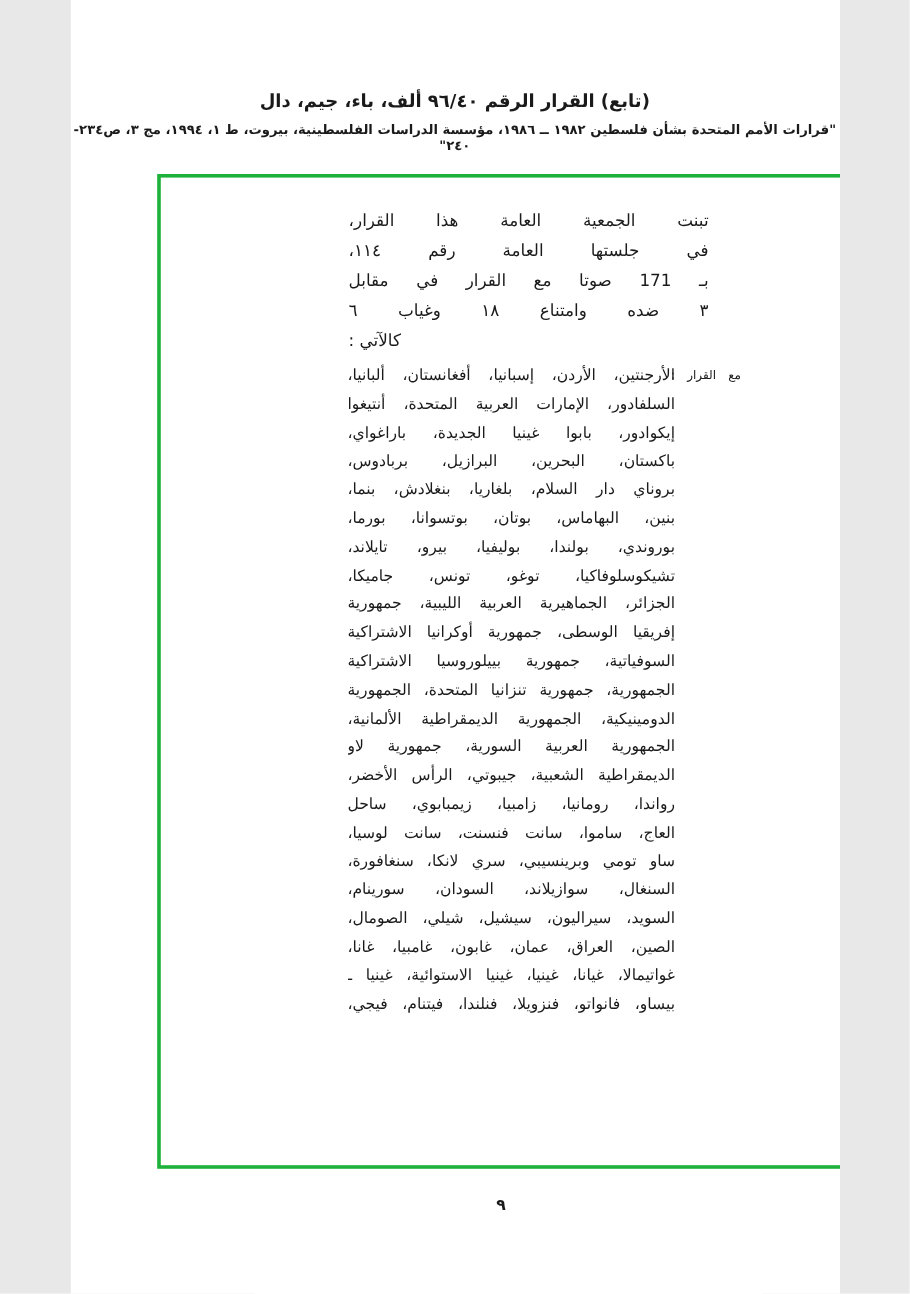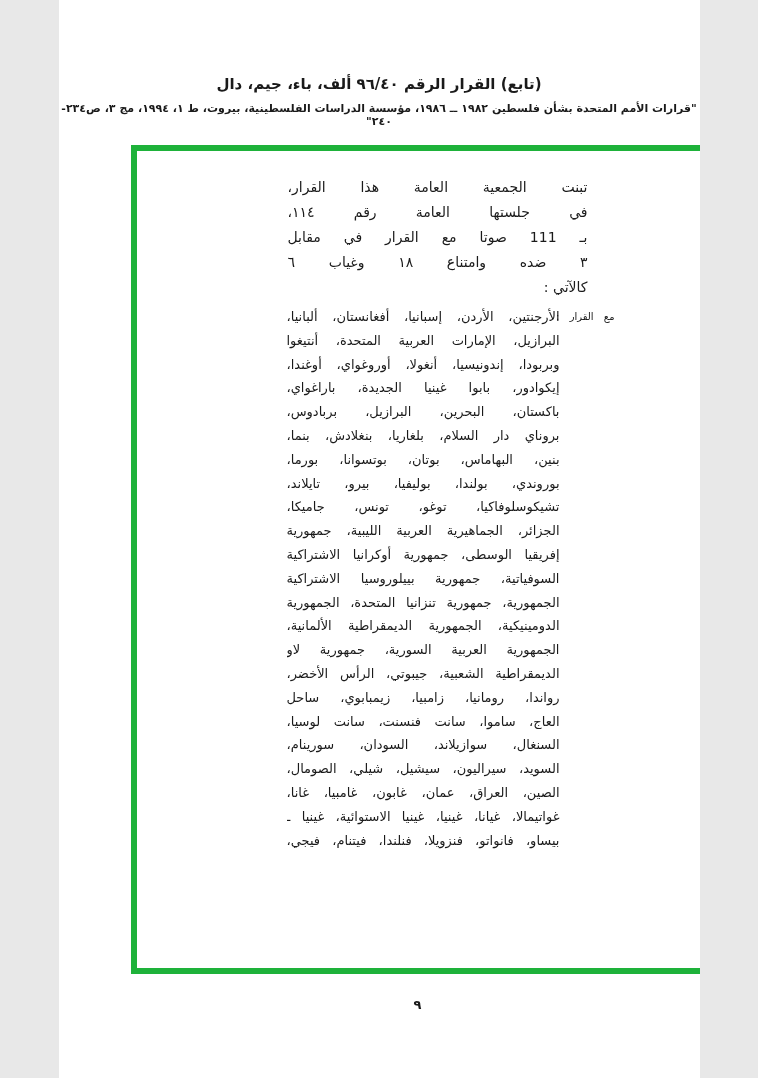--- a/index.html
+++ b/index.html
@@ -11,88 +11,88 @@
   .doc-title{
     position:absolute;top:75px;left:0;right:0;text-align:center;
     font-size:15px;font-weight:bold;letter-spacing:0.2px;
   }
   .doc-source{
     position:absolute;top:102px;left:0;right:0;text-align:center;
     font-size:11px;font-weight:bold;
   }
   .green-frame{
     position:absolute;left:72px;top:145px;width:602px;height:829px;
-    border:6px solid #404040;border-radius:0;box-sizing:border-box;
+    border:3px solid #404040;border-radius:0;box-sizing:border-box;
   }
   .intro-block{
     position:absolute;top:24px;right:139px;width:300px;
     font-size:14px;line-height:25px;
   }
   .vote-label{
     position:absolute;top:154px;right:112px;
     font-size:10px;line-height:23.8px;word-spacing:7px;white-space:nowrap;
   }
   .country-block{
     position:absolute;top:154px;right:167px;width:273px;
     font-size:13px;line-height:23.8px;
   }
   .just-line{
     text-align:justify;text-align-last:justify;text-justify:inter-word;
     height:1em;line-height:inherit;height:auto;
     overflow:hidden;max-height:25px;white-space:normal;
   }
   .country-block .just-line{max-height:23.8px;}
-  .center-line{text-align:right;}
+  .center-line{text-align:left;}
   .page-number{
     position:absolute;top:997px;left:339px;width:40px;text-align:center;
     font-size:13px;font-weight:bold;
   }
 </style>
 </head>
 <body>
 
 <div class="page" style="color: rgb(26, 26, 26);">
 
   <div class="doc-title">(تابع) القرار الرقم ٩٦/٤٠ ألف، باء، جيم، دال</div>
 
   <div class="doc-source">"قرارات الأمم المتحدة بشأن فلسطين ١٩٨٢ ــ ١٩٨٦، مؤسسة الدراسات الفلسطينية، بيروت، ط ١، ١٩٩٤، مج ٣، ص٢٣٤- ٢٤٠"</div>
 
   <div class="green-frame" style="border-color: rgb(30, 178, 58);">
 
     <div class="intro-block">
       <div>
           <div class="just-line">تبنت الجمعية العامة هذا القرار،</div>
           <div class="just-line">في جلستها العامة رقم ١١٤،</div>
-          <div class="just-line">بـ 111 صوتا مع القرار في مقابل</div>
+          <div class="just-line">بـ 171 صوتا مع القرار في مقابل</div>
           <div class="just-line">٣ ضده وامتناع ١٨ وغياب ٦</div>
         </div>
       <div class="center-line">كالآتي :</div>
     </div>
 
     <div class="vote-label">مع القرار :</div>
 
     <div class="country-block">
         <div class="just-line">الأرجنتين، الأردن، إسبانيا، أفغانستان، ألبانيا،</div>
-        <div class="just-line">البرازيل، الإمارات العربية المتحدة، أنتيغوا</div>
-        <div class="just-line">وبربودا، إندونيسيا، أنغولا، أوروغواي، أوغندا،</div>
+        <div class="just-line">السلفادور، الإمارات العربية المتحدة، أنتيغوا</div>
         <div class="just-line">إيكوادور، بابوا غينيا الجديدة، باراغواي،</div>
         <div class="just-line">باكستان، البحرين، البرازيل، بربادوس،</div>
         <div class="just-line">بروناي دار السلام، بلغاريا، بنغلادش، بنما،</div>
         <div class="just-line">بنين، البهاماس، بوتان، بوتسوانا، بورما،</div>
         <div class="just-line">بوروندي، بولندا، بوليفيا، بيرو، تايلاند،</div>
         <div class="just-line">تشيكوسلوفاكيا، توغو، تونس، جاميكا،</div>
         <div class="just-line">الجزائر، الجماهيرية العربية الليبية، جمهورية</div>
         <div class="just-line">إفريقيا الوسطى، جمهورية أوكرانيا الاشتراكية</div>
         <div class="just-line">السوفياتية، جمهورية بييلوروسيا الاشتراكية</div>
         <div class="just-line">الجمهورية، جمهورية تنزانيا المتحدة، الجمهورية</div>
         <div class="just-line">الدومينيكية، الجمهورية الديمقراطية الألمانية،</div>
         <div class="just-line">الجمهورية العربية السورية، جمهورية لاو</div>
         <div class="just-line">الديمقراطية الشعبية، جيبوتي، الرأس الأخضر،</div>
         <div class="just-line">رواندا، رومانيا، زامبيا، زيمبابوي، ساحل</div>
         <div class="just-line">العاج، ساموا، سانت فنسنت، سانت لوسيا،</div>
+        <div class="just-line">ساو تومي وبرينسيبي، سري لانكا، سنغافورة،</div>
         <div class="just-line">السنغال، سوازيلاند، السودان، سورينام،</div>
         <div class="just-line">السويد، سيراليون، سيشيل، شيلي، الصومال،</div>
         <div class="just-line">الصين، العراق، عمان، غابون، غامبيا، غانا،</div>
         <div class="just-line">غواتيمالا، غيانا، غينيا، غينيا الاستوائية، غينيا ـ</div>
         <div class="just-line">بيساو، فانواتو، فنزويلا، فنلندا، فيتنام، فيجي،</div>
       </div>
 
   </div>
 
   <div class="page-number">٩</div>

